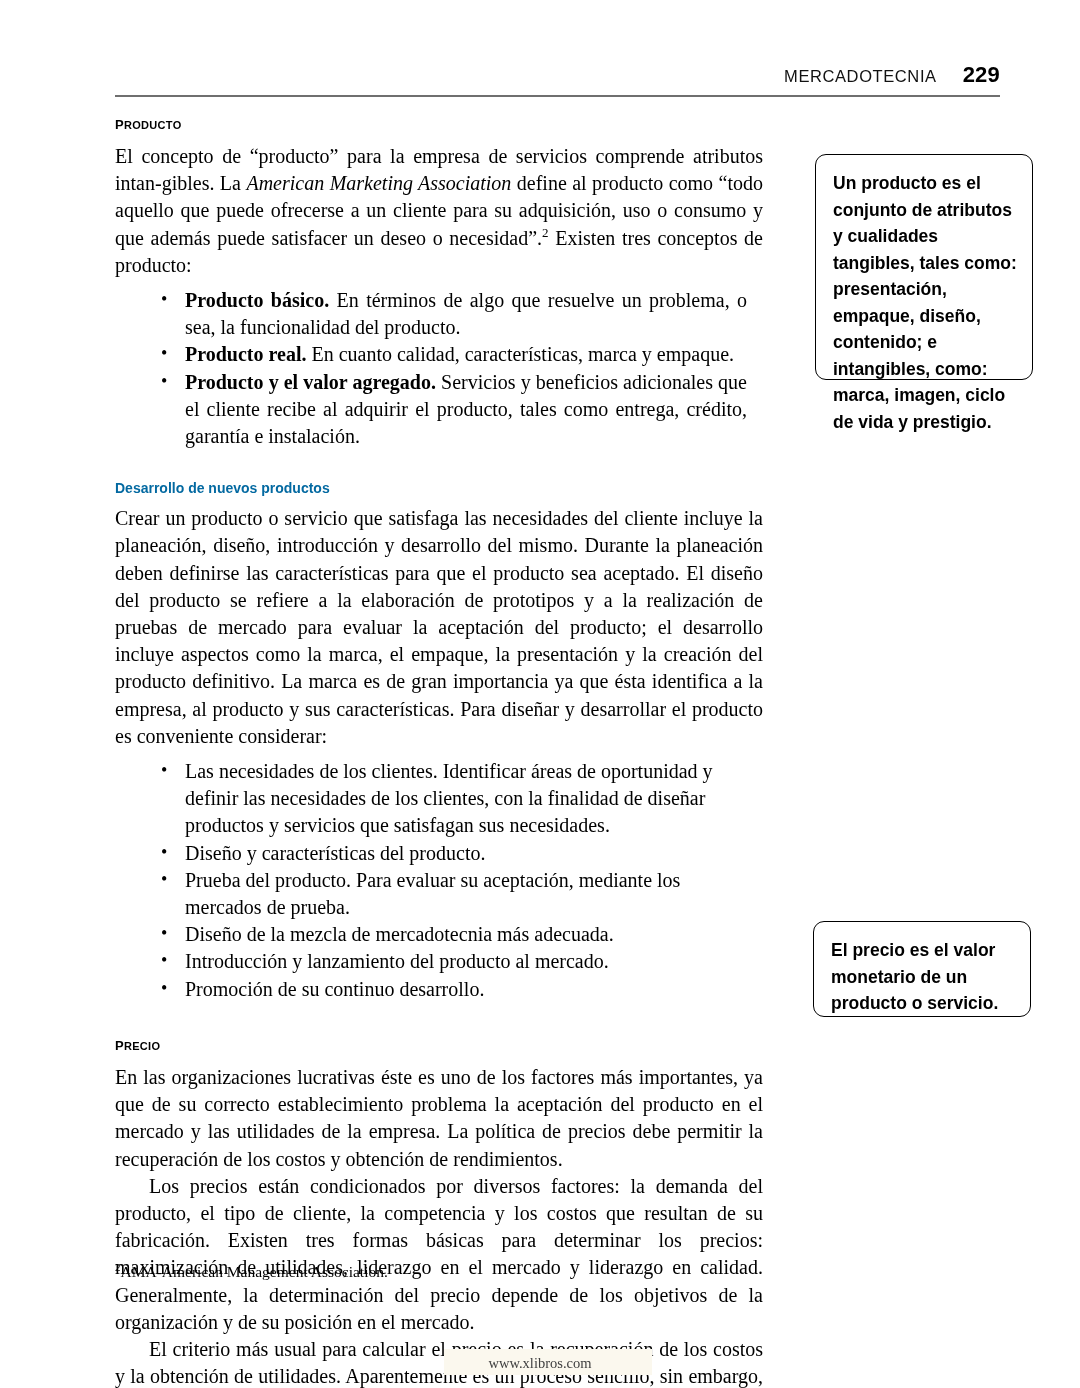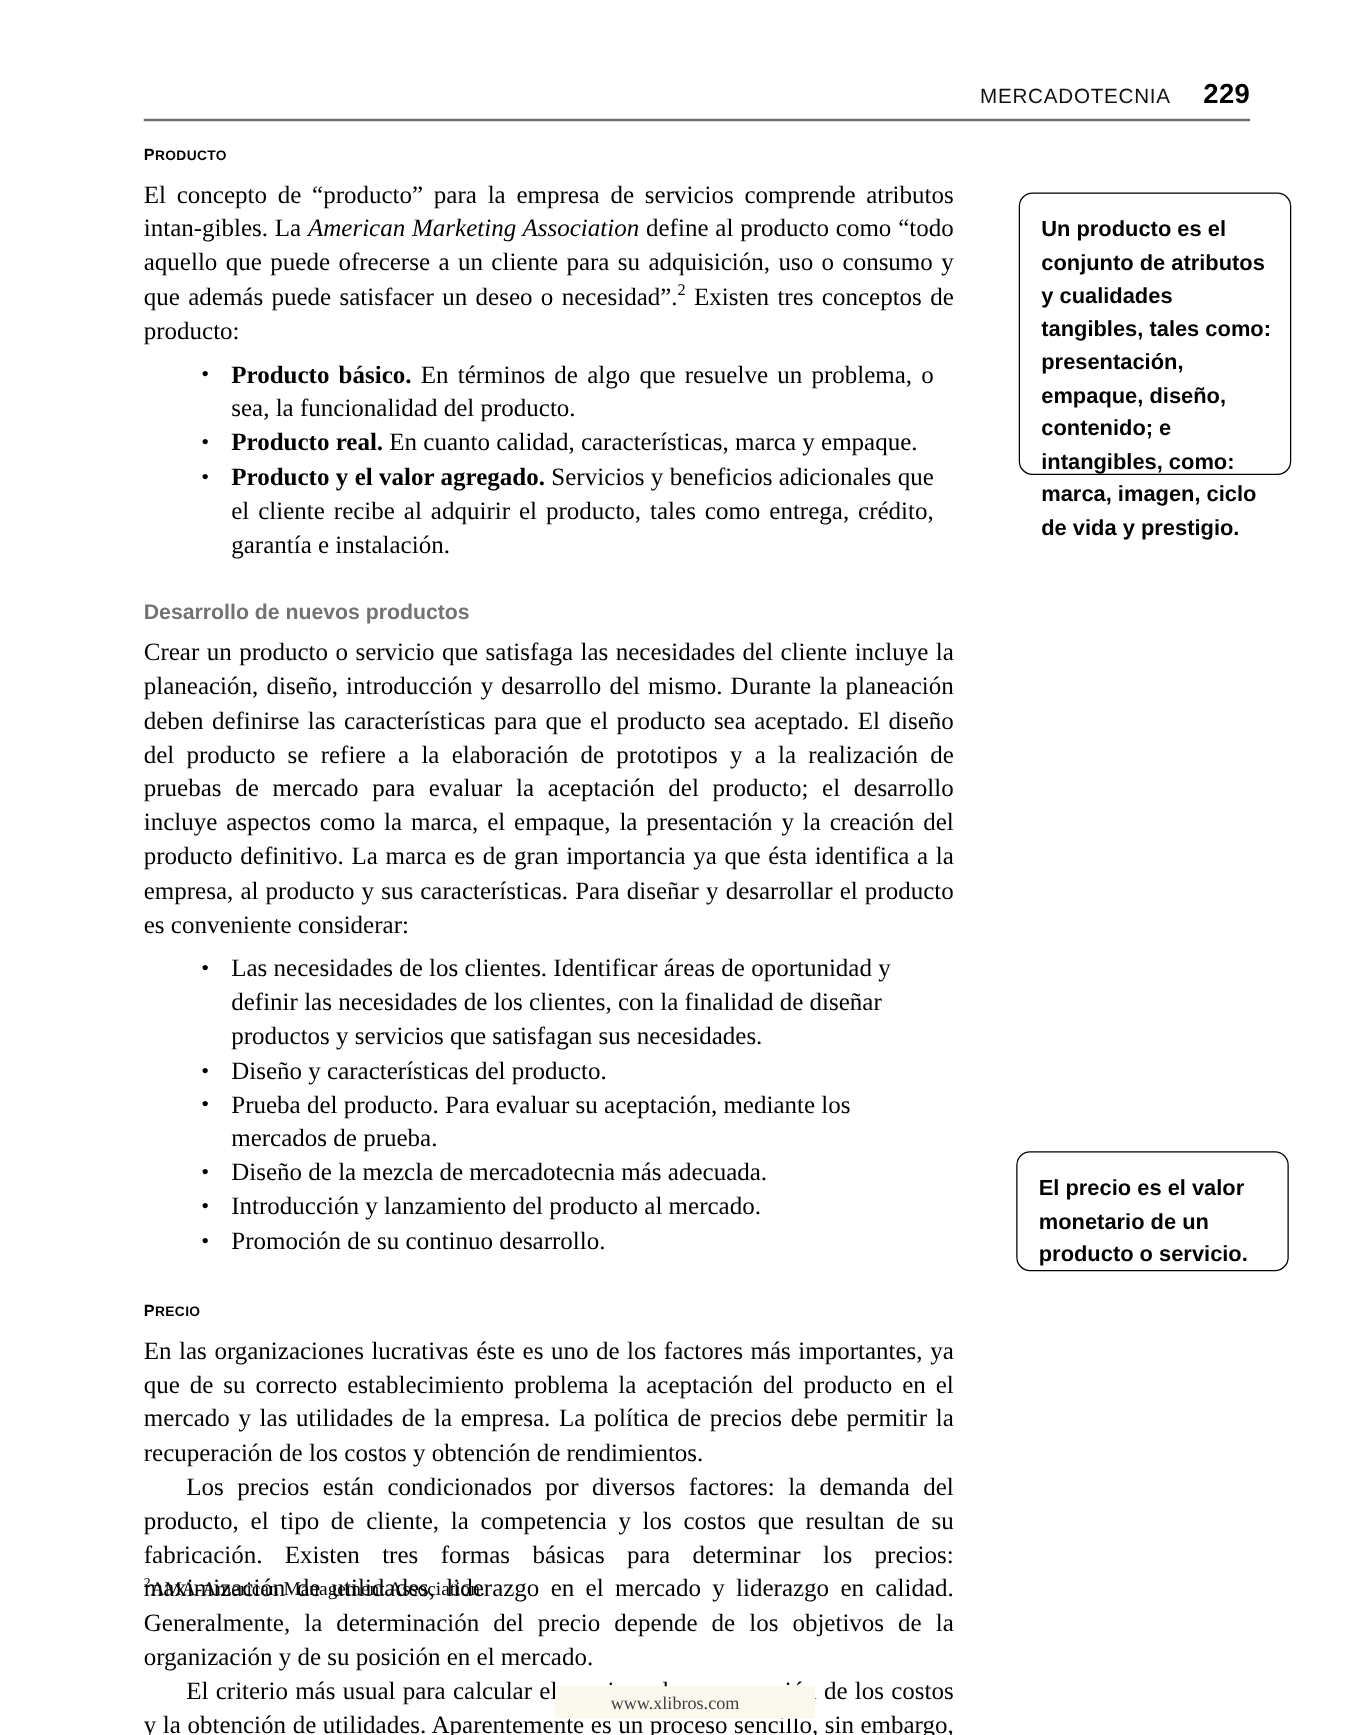--- a/index.html
+++ b/index.html
@@ -74,23 +74,23 @@
     text-transform: lowercase;
     letter-spacing: 0.3px;
     margin: 0 0 9px 0;
     color: #000;
   }
   h2.section-head::first-letter { font-size: 19px; }
 
   h3.sub-head {
     font-family: "Liberation Sans", "DejaVu Sans", sans-serif;
     font-weight: bold;
-    font-size: 17px;
+    font-size: 14px;
     margin: 0 0 9px 0;
-    color: #737373;
+    color: #0369a1;
   }
 
   p.body {
     margin: 0;
     font-size: 20px;
     line-height: 27.2px;
     text-align: justify;
     text-justify: inter-word;
     hyphens: manual;
   }

